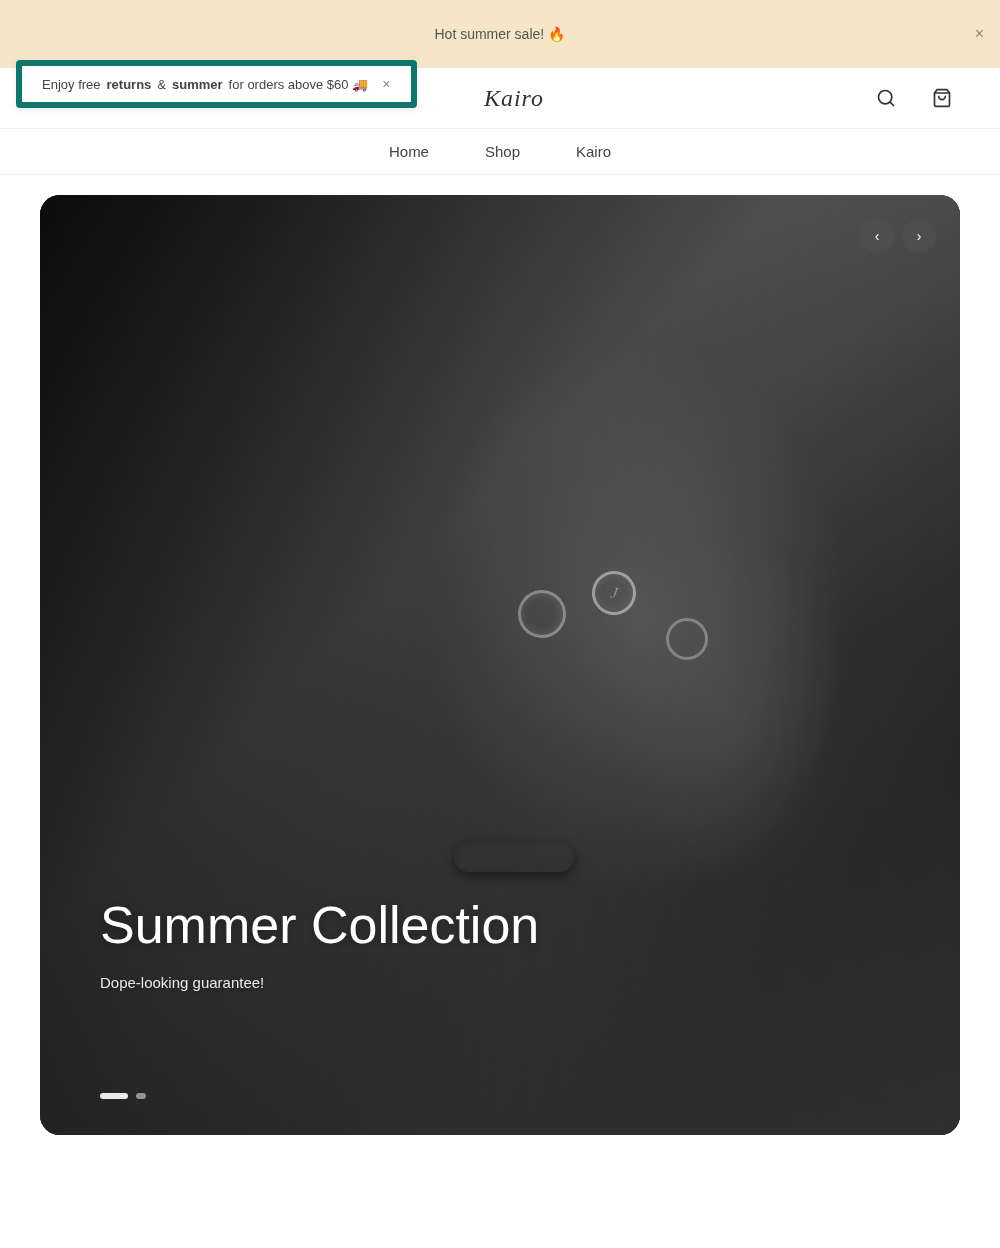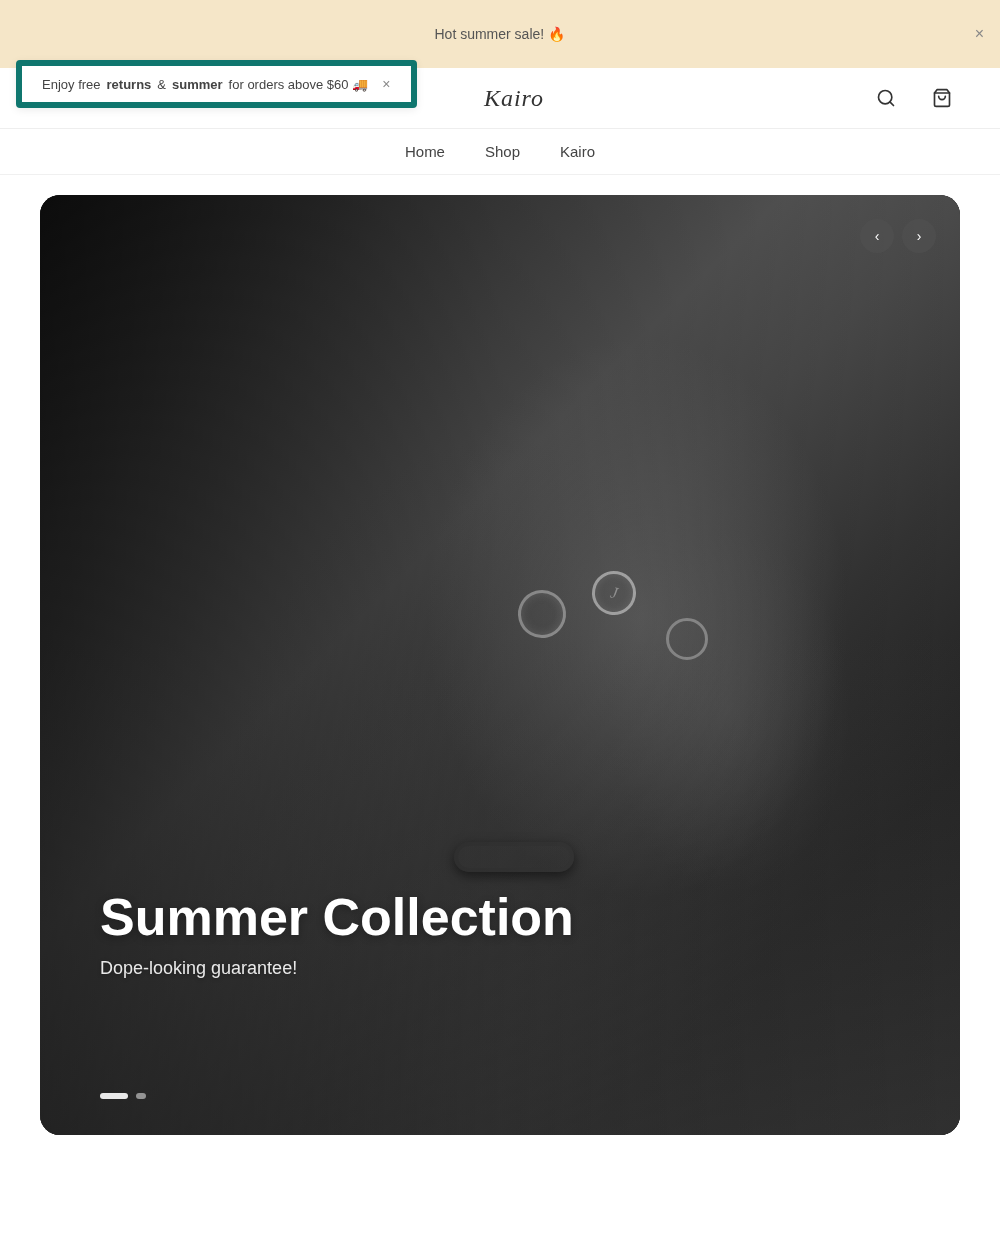--- a/index.html
+++ b/index.html
@@ -90,21 +90,21 @@
       justify-content: center;
       width: 36px;
       height: 36px;
     }
 
     
     nav {
       display: flex;
       justify-content: center;
       padding: 14px 0;
-      gap: 40px;
+      gap: 56px;
       border-bottom: 1px solid #f0f0f0;
     }
     nav a {
       text-decoration: none;
       color: #444;
       font-size: 15px;
       cursor: pointer;
     }
 
     
@@ -190,28 +190,28 @@
     
     .hero-content {
       position: absolute;
       bottom: 120px;
       left: 60px;
       color: #fff;
       z-index: 10;
     }
     .hero-title {
       font-size: 52px;
-      font-weight: 700;
-      margin-bottom: 12px;
+      font-weight: 400;
+      margin-bottom: 20px;
       line-height: 1.1;
       text-shadow: 0 2px 8px rgba(0,0,0,0.3);
     }
     .hero-subtitle {
-      font-size: 18px;
-      margin-bottom: 36px;
+      font-size: 15px;
+      margin-bottom: 24px;
       color: rgba(255,255,255,0.9);
       text-shadow: 0 1px 4px rgba(0,0,0,0.3);
     }
     .shop-now-btn {
       background: rgba(90,100,115,0.85);
       color: #fff;
       border: none;
       padding: 14px 32px;
       font-size: 15px;
       border-radius: 6px;

